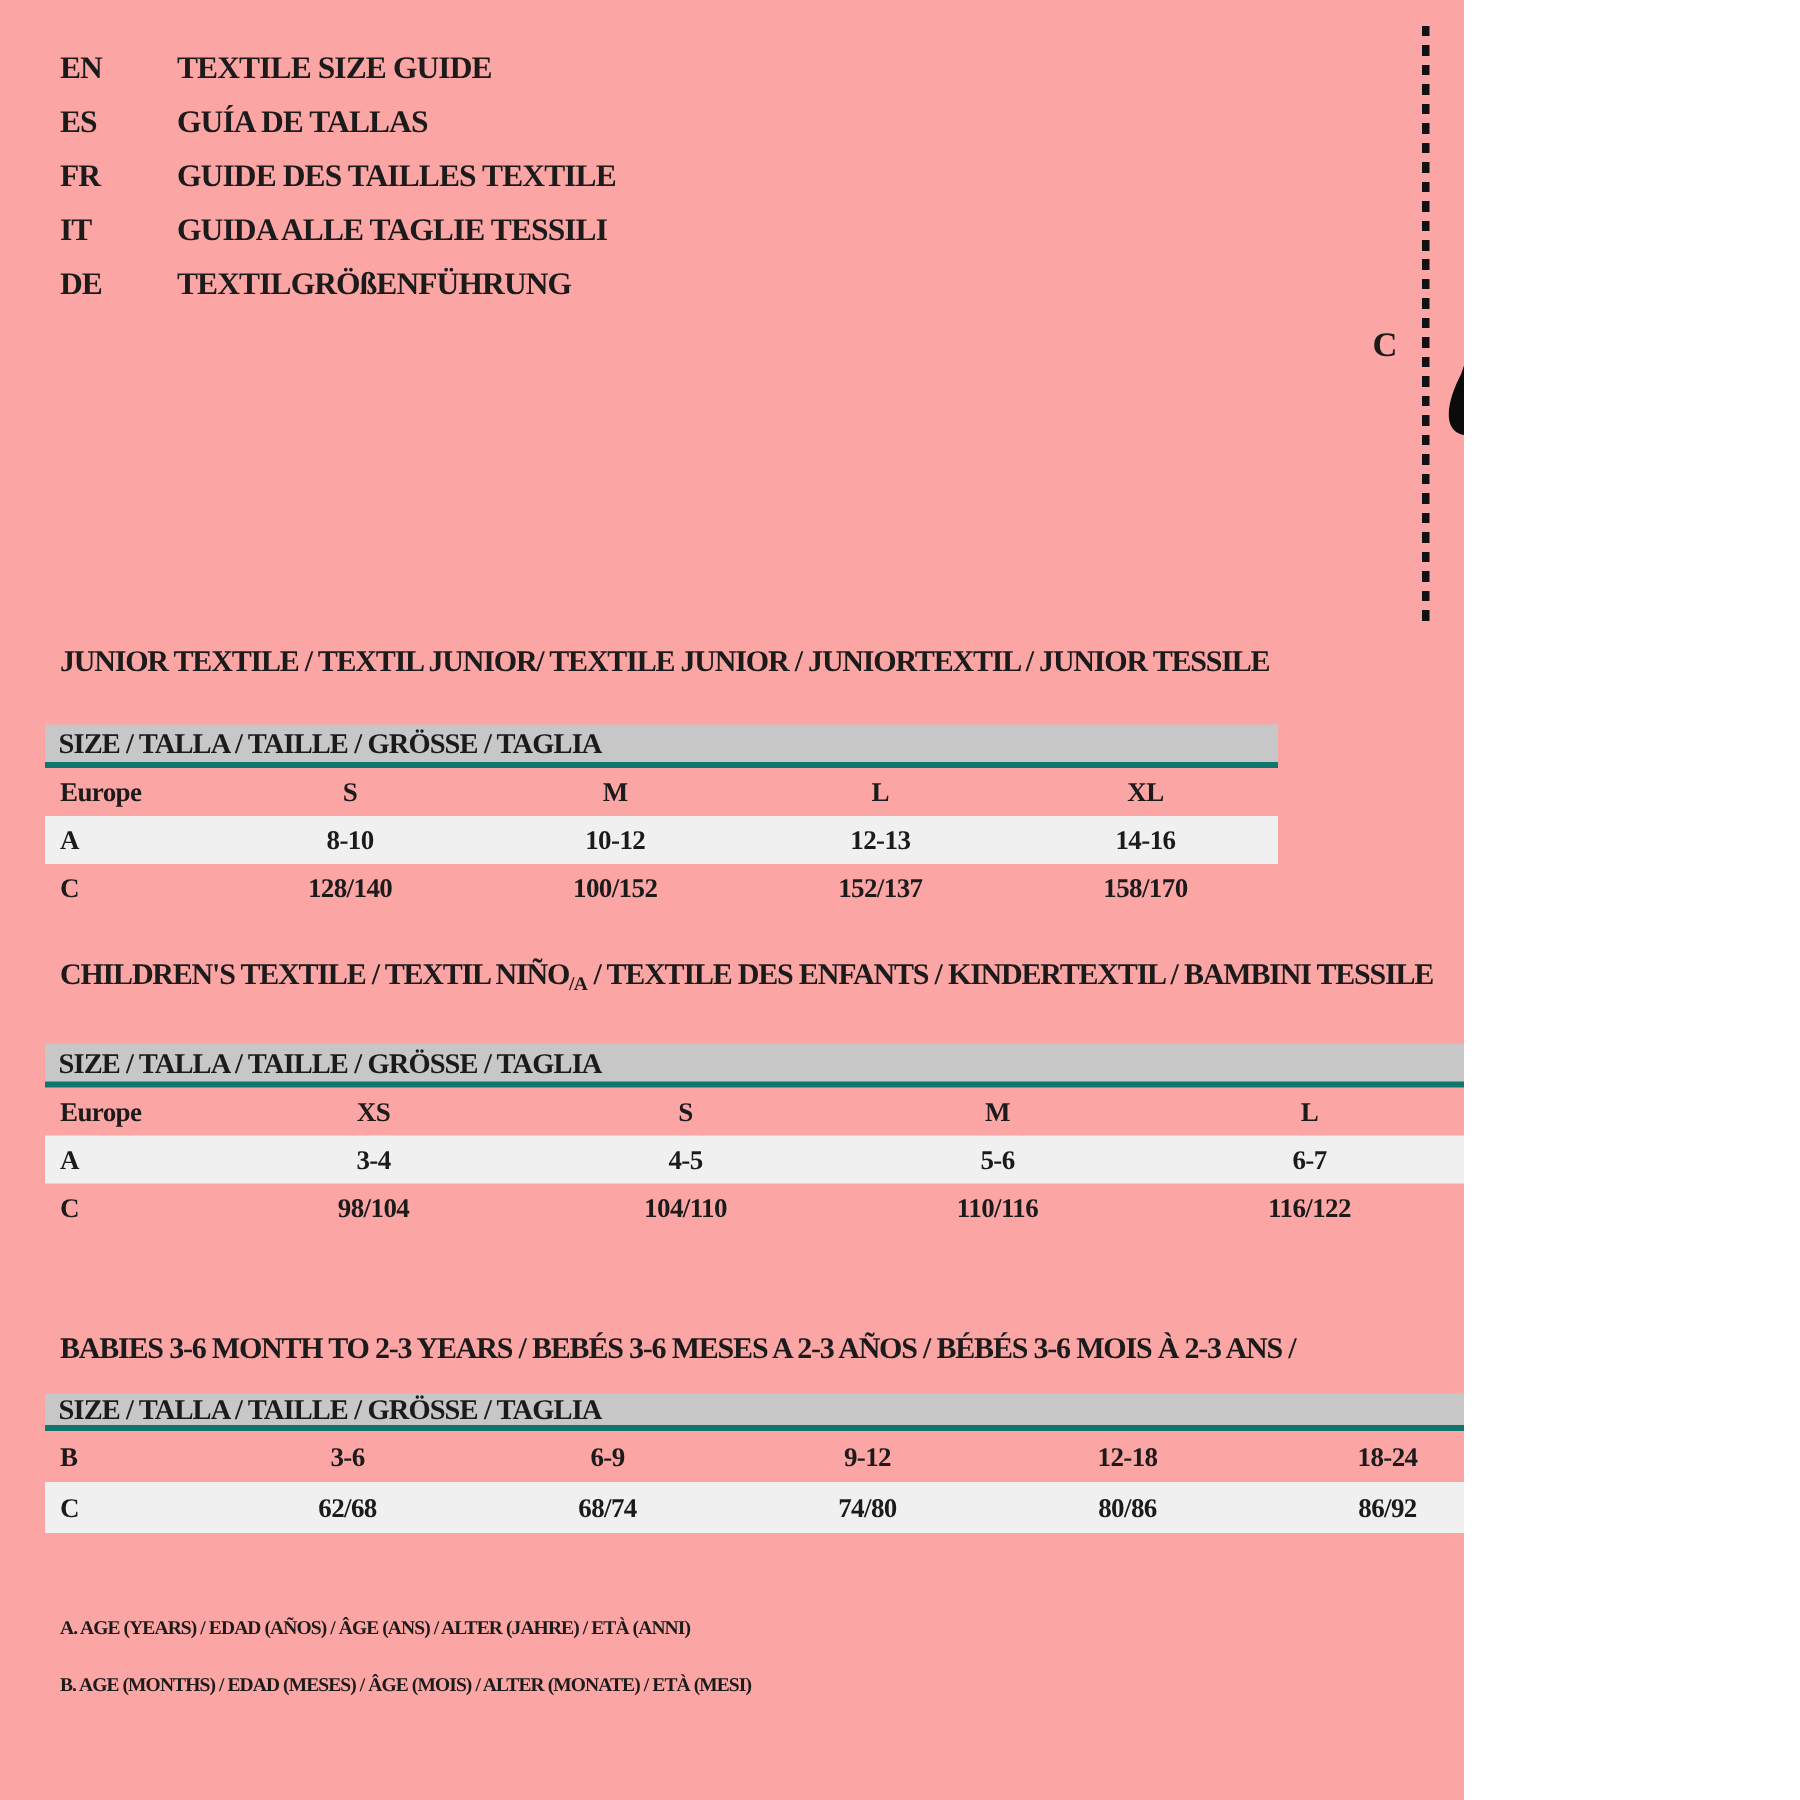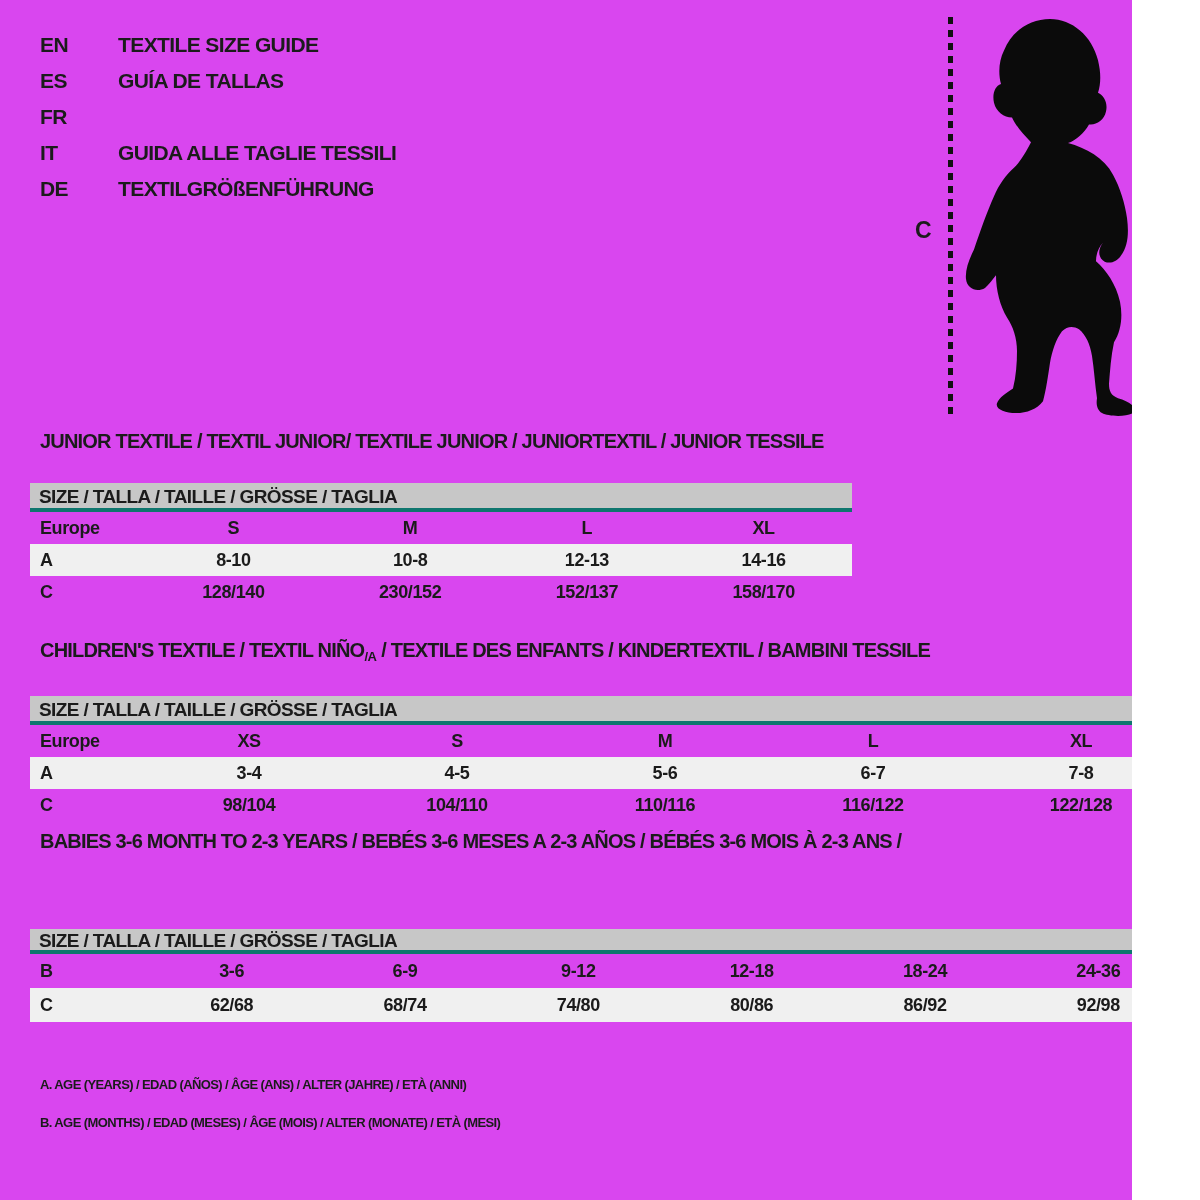--- a/index.html
+++ b/index.html
@@ -1,18 +1,18 @@
 <!DOCTYPE html>
 <html><head>
 <meta charset="utf-8">
 <style>
   html,body { margin:0; padding:0; background:#ffffff; }
   .canvas {
-    position:relative; width:1132px; height:1200px; background:#d946ef;
-    font-family:Liberation Sans, sans-serif; font-weight:700; color:#1b1b1b;
+    position:relative; width:976px; height:1200px; background:#fca5a5;
+    font-family:Liberation Serif, serif; font-weight:700; color:#1b1b1b;
     overflow:hidden; letter-spacing:-0.4px;
   }
   * { box-sizing:border-box; }
 
   
   .lang-list { position:absolute; left:40px; top:27px; }
   .lang-row { display:flex; height:36px; align-items:center; font-size:21px; letter-spacing:-0.6px; }
   .lang-code { width:78px; flex:0 0 78px; }
 
   
@@ -59,20 +59,21 @@
     <div class="lang-row">
       <span class="lang-code">EN</span>
       <span>TEXTILE SIZE GUIDE</span>
     </div>
     <div class="lang-row">
       <span class="lang-code">ES</span>
       <span>GUÍA DE TALLAS</span>
     </div>
     <div class="lang-row">
       <span class="lang-code">FR</span>
+      <span>GUIDE DES TAILLES TEXTILE</span>
     </div>
     <div class="lang-row">
       <span class="lang-code">IT</span>
       <span>GUIDA ALLE TAGLIE TESSILI</span>
     </div>
     <div class="lang-row">
       <span class="lang-code">DE</span>
       <span>TEXTILGRÖßENFÜHRUNG</span>
     </div>
   </div>
@@ -98,28 +99,28 @@
     <div class="t-row">
       <span class="c0">Europe</span>
       <span>S</span>
       <span>M</span>
       <span>L</span>
       <span>XL</span>
     </div>
     <div class="t-row alt">
       <span class="c0">A</span>
       <span>8-10</span>
-      <span>10-8</span>
+      <span>10-12</span>
       <span>12-13</span>
       <span>14-16</span>
     </div>
     <div class="t-row">
       <span class="c0">C</span>
       <span>128/140</span>
-      <span>230/152</span>
+      <span>100/152</span>
       <span>152/137</span>
       <span>158/170</span>
     </div>
   </div>
 
   <div class="sec-heading" style="top:639px"><span>CHILDREN'S TEXTILE / TEXTIL NIÑO</span><span class="sub">/A</span><span> / TEXTILE DES ENFANTS / KINDERTEXTIL / BAMBINI TESSILE</span></div>
   <div class="size-table children-table">
     <div class="size-bar">SIZE / TALLA / TAILLE / GRÖSSE / TAGLIA</div>
     <div class="t-row">
       <span class="c0">Europe</span>
@@ -140,21 +141,21 @@
     <div class="t-row">
       <span class="c0">C</span>
       <span>98/104</span>
       <span>104/110</span>
       <span>110/116</span>
       <span>116/122</span>
       <span>122/128</span>
     </div>
   </div>
 
-  <div class="sec-heading babies-heading" style="top:825px">
+  <div class="sec-heading babies-heading" style="top:883px">
     <div>BABIES 3-6 MONTH TO 2-3 YEARS / BEBÉS 3-6 MESES A 2-3 AÑOS / BÉBÉS 3-6 MOIS À 2-3 ANS /</div>
   </div>
   <div class="size-table babies-table">
     <div class="size-bar">SIZE / TALLA / TAILLE / GRÖSSE / TAGLIA</div>
     <div class="t-row">
       <span class="c0">B</span>
       <span>3-6</span>
       <span>6-9</span>
       <span>9-12</span>
       <span>12-18</span>

